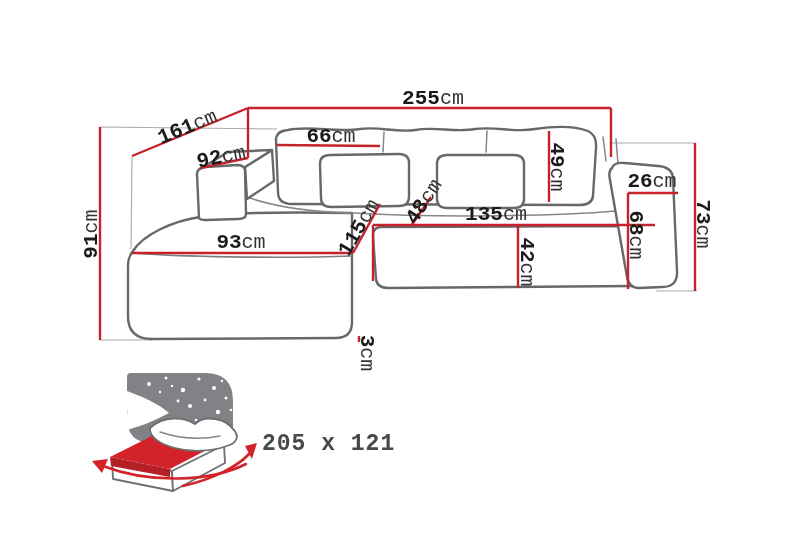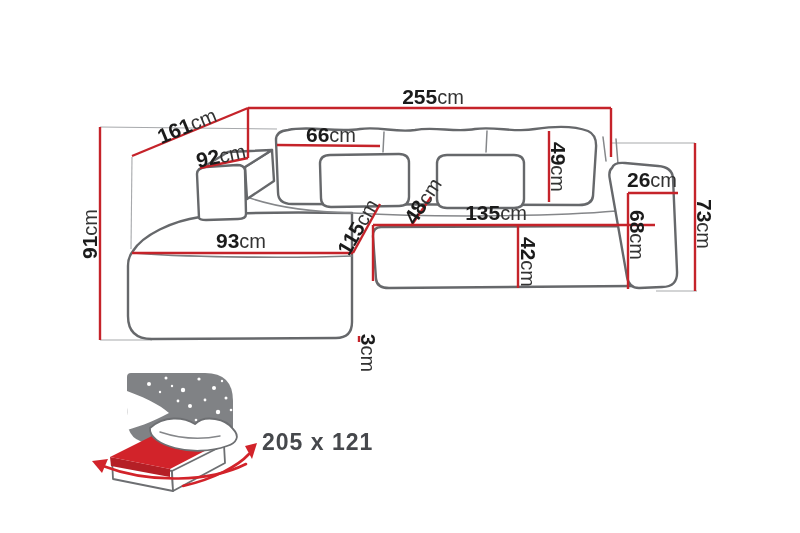--- a/index.html
+++ b/index.html
@@ -1,21 +1,21 @@
 <!DOCTYPE html>
 <html><head>
 <meta charset="utf-8">
 <style>
   html, body { margin: 0; padding: 0; background: #ffffff; }
   .canvas {
     position: relative;
     width: 800px; height: 533px;
     background: #ffffff;
     overflow: hidden;
-    font-family: Liberation Sans, sans-serif;
+    font-family: Liberation Mono, monospace;
   }
   svg { display: block; }
   
   .outline  { fill: #ffffff; stroke: #66686b; stroke-width: 2.4; stroke-linejoin: round; stroke-linecap: round; }
   .outline-thin { fill: none; stroke: #7c7e81; stroke-width: 1.7; stroke-linejoin: round; stroke-linecap: round; }
   .seam     { fill: none; stroke: #85878a; stroke-width: 1.5; stroke-linecap: round; }
   
   .ext      { fill: none; stroke: #a7a9ac; stroke-width: 1.1; }
   .dim      { fill: none; stroke: #c5232a; stroke-width: 2.4; stroke-linecap: butt; }
   .dim-label .num  { font-size: 21px; font-weight: 700; fill: #1b1b1b; }

